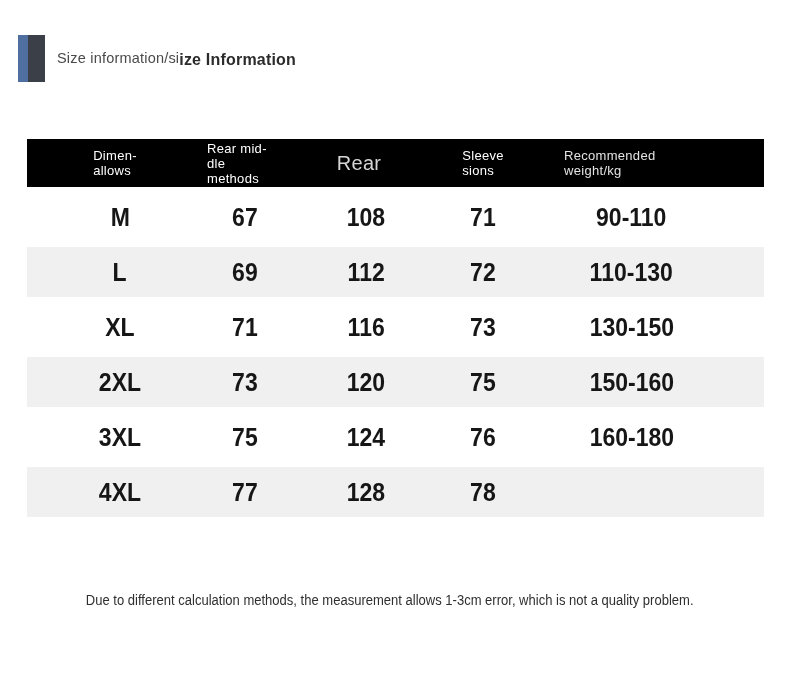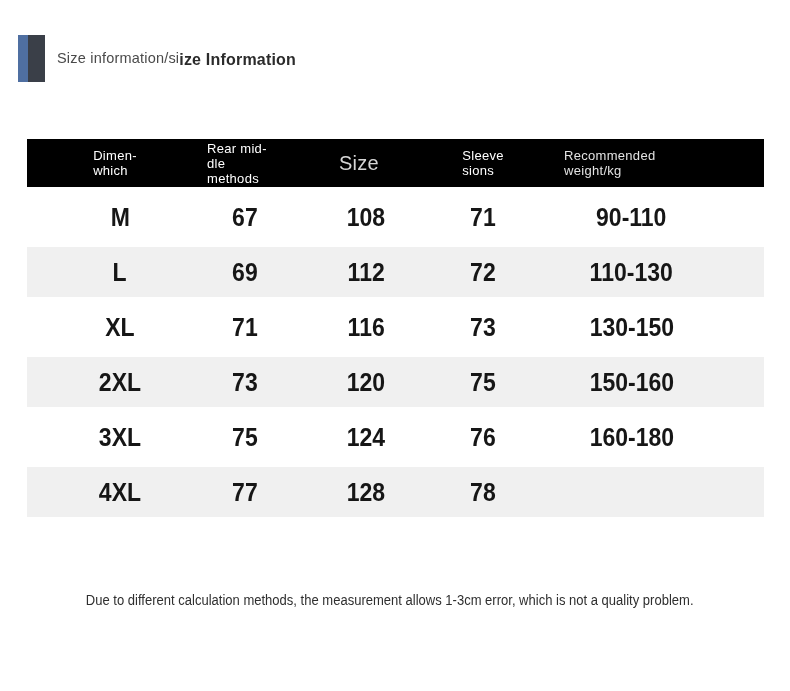--- a/index.html
+++ b/index.html
@@ -47,27 +47,27 @@
 </div>
 
 <div class="title-wrap">
   <span class="title-back">Size information/si</span><span class="title-front">ize Information</span>
 </div>
 
 <div class="size-table">
 
   <div class="grid-row thead">
     <div class="th th1">
-      <span class="lines"><span class="ln">Dimen-</span><span class="ln">which</span></span>
+      <span class="lines"><span class="ln">Dimen-</span><span class="ln">allows</span></span>
     </div>
     <div class="th th2">
       <span class="lines"><span class="ln">Rear mid-</span><span class="ln">dle methods</span></span>
     </div>
     <div class="th th-bust">
-      <span class="lines">Size</span>
+      <span class="lines">Rear</span>
     </div>
     <div class="th th4">
       <span class="lines"><span class="ln">Sleeve</span><span class="ln">sions</span></span>
     </div>
     <div class="th th5">
       <span class="lines"><span class="ln">Recommended</span><span class="ln">weight/kg</span></span>
     </div>
   </div>
 
   <div class="grid-row trow">

